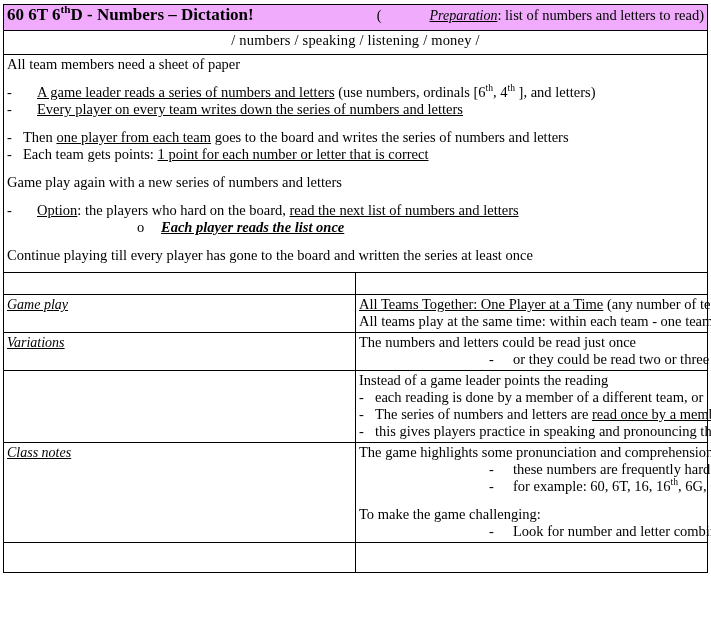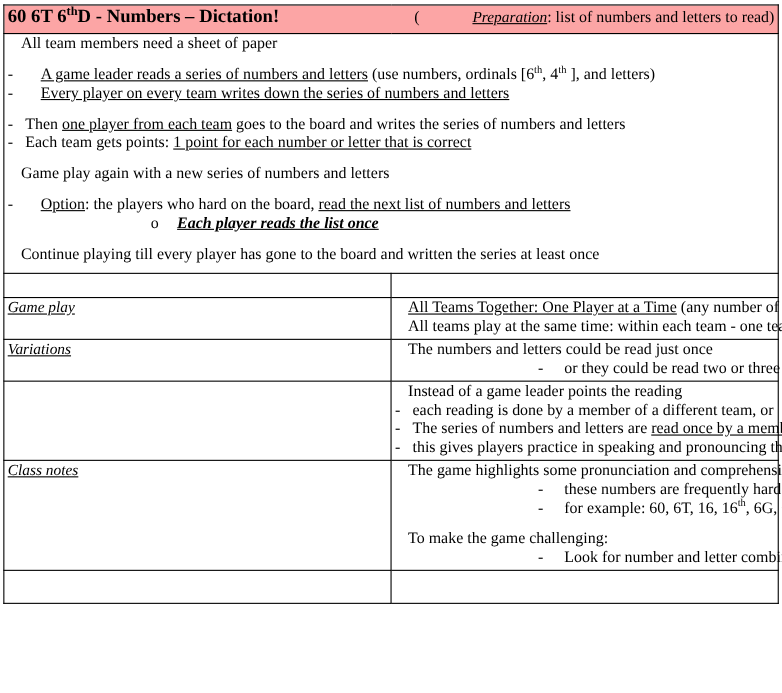--- a/index.html
+++ b/index.html
@@ -28,21 +28,21 @@
   }
   table.doc td {
     border: 1px solid #000000;
     vertical-align: top;
     padding: 1px 3px 2px 3px;
     font-size: 14.5px;
     line-height: 17px;
   }
   
   td.hdr {
-    background: #fca5a5;
+    background: #f0abfc;
     padding: 2px 5px 3px 5px;
     height: 22px;
   }
   .hdr-row {
     display: flex;
     align-items: baseline;
     width: 100%;
   }
   .hdr-title {
     font-weight: bold;
@@ -61,21 +61,21 @@
   }
   td.cats {
     text-align: center;
     height: 20px;
     padding-top: 2px;
   }
   .cats-text { font-size: 14.5px; letter-spacing: .2px; }
 
   
   td.body-cell { padding: 3px 4px 4px 4px; }
-  .line { white-space: nowrap; margin-left: 12px; }
+  .line { white-space: nowrap; }
   .gap { height: 11px; }
   .gap-sm { height: 6px; }
 
   .bullet {
     display: flex;
     white-space: nowrap;
   }
   .bullet > .mk {
     width: 30px;
     flex: 0 0 30px;
@@ -124,20 +124,25 @@
     <tbody>
         <tr>
       <td class="hdr" colspan="2">
         <div class="hdr-row">
           <span class="hdr-title"><span>60 6T 6</span><sup>th</sup><span>D - Numbers – Dictation!</span></span>
           <span class="hdr-prep"><span>(</span><span class="lbl">Preparation</span><span>:  list of numbers and letters to read)</span></span>
         </div>
       </td>
     </tr>
 
+    <tr>
+      <td class="cats" colspan="2">
+        <span class="cats-text">/ numbers  /  speaking  /  listening  /  money  /</span>
+      </td>
+    </tr>
 
     <tr>
       <td class="body-cell" colspan="2">
 
         <div class="line">All team members need a sheet of paper</div>
 
         <div class="gap"></div>
 
         <div class="bullet">
           <span class="mk">-</span>

